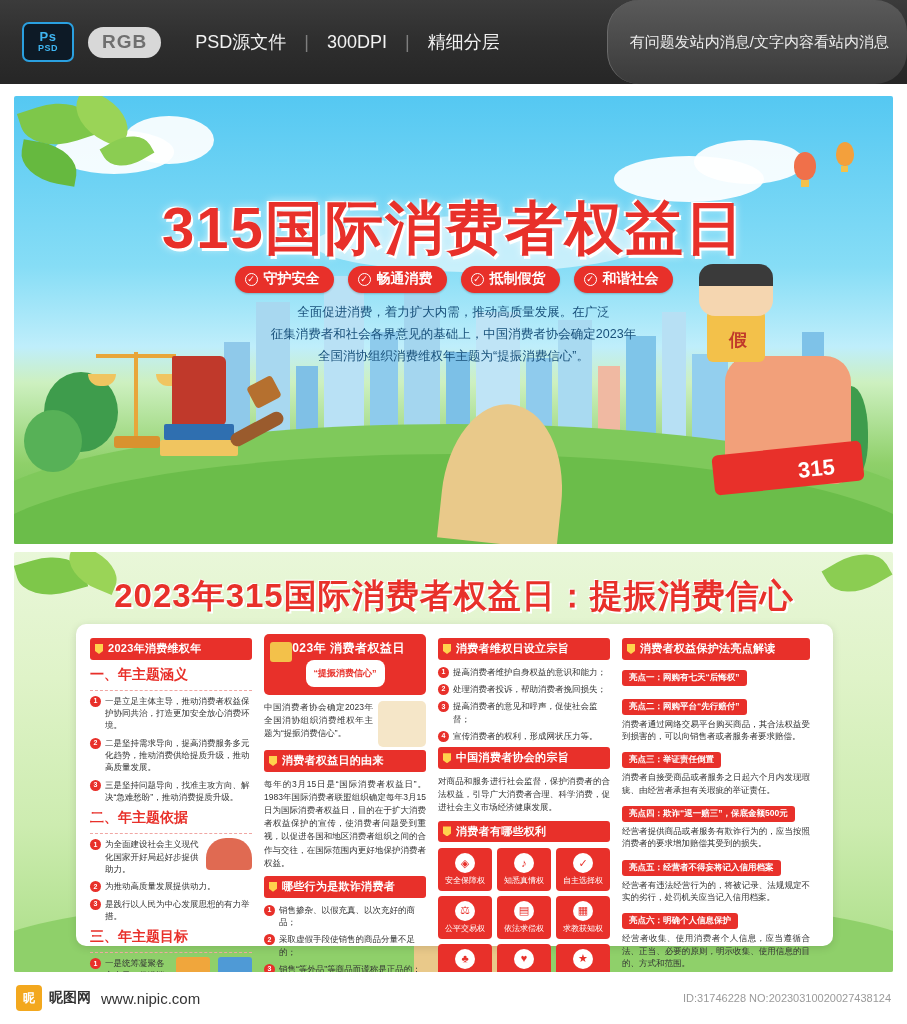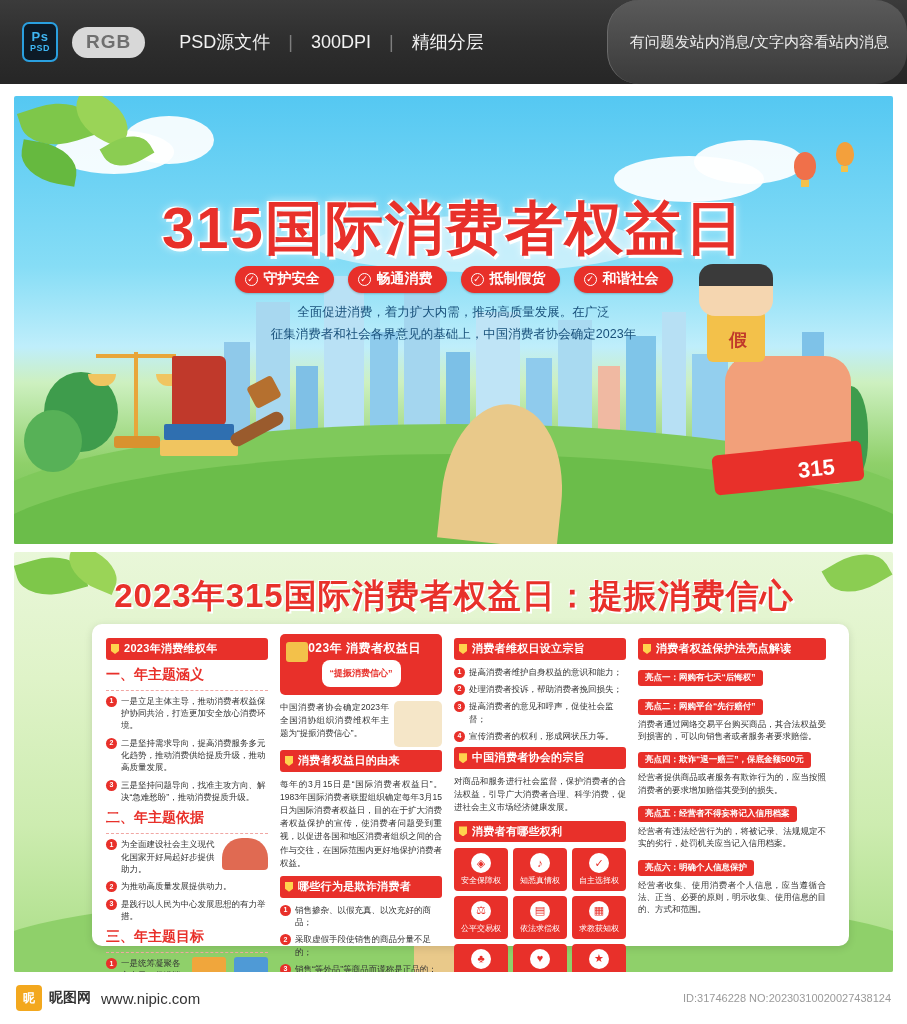--- a/index.html
+++ b/index.html
@@ -12,21 +12,21 @@
   }
   .page { position: relative; width: 907px; height: 1024px; }
 
   
   .topbar {
     position: absolute; left:0; top:0; width:907px; height:84px;
     background: linear-gradient(180deg,#3b3b3b 0%, #2e2e2e 50%, #262626 100%);
     display:flex; align-items:center;
   }
   .ps-badge {
-    width:36px; height:40px; margin-left:22px; border-radius:7px;
+    width:52px; height:40px; margin-left:22px; border-radius:7px;
     background:#0d1a26; border:2px solid #2aa0e0; color:#3fb6f2;
     display:flex; flex-direction:column; align-items:center; justify-content:center;
     font-size:13px; font-weight:bold; line-height:1.05; letter-spacing:.5px;
   }
   .ps-badge .b { font-size:9px; }
   .rgb-badge {
     margin-left:14px; background:#d8d8d8; color:#6f6f6f;
     border-radius:16px; padding:4px 14px 5px; font-size:19px; font-weight:bold;
     letter-spacing:1px;
   }
@@ -100,21 +100,21 @@
     background: linear-gradient(180deg,#e9f7d9 0%, #dff3c8 30%, #cdecb0 65%, #a8dd84 100%);
   }
   .p2-title {
     position:absolute; top:22px; left:0; width:880px; text-align:center;
     font-size:33px; font-weight:bold; color:#e8302a; letter-spacing:1px;
     text-shadow: 2px 2px 0 #ffffff, -1px -1px 0 #ffffff;
   }
   .whitecard {
     position:absolute; left:62px; top:72px; width:757px; height:322px;
     background:#ffffff; border-radius:10px; box-shadow:0 2px 8px rgba(0,0,0,.12);
-    display:flex; padding:10px 8px;margin-left:16px;
+    display:flex; padding:10px 8px;
   }
   .col { padding:0 6px; }
   .col1 { width:174px; }
   .col2 { width:174px; }
   .col3 { width:184px; }
   .col4 { width:200px; }
 
   .sechead {
     position:relative; background:#e8302a; color:#fff; font-size:11px;
     font-weight:bold; border-radius:3px; padding:4px 6px 4px 18px;
@@ -287,20 +287,21 @@
         <span>抵制假货</span>
       </div>
       <div class="tag">
         <span class="tick">✓</span>
         <span>和谐社会</span>
       </div>
     </div>
     <div class="banner-desc">
       <div>全面促进消费，着力扩大内需，推动高质量发展。在广泛</div>
       <div>征集消费者和社会各界意见的基础上，中国消费者协会确定2023年</div>
+      <div>全国消协组织消费维权年主题为“提振消费信心”。</div>
     </div>
   </div>
 
   <div class="poster2">
     <div class="leafdeco" style="left:4px; top:4px; width:66px; height:40px; transform:rotate(-16deg); background:#7ec74a;"></div>
     <div class="leafdeco" style="left:52px; top:0px; width:54px; height:34px; transform:rotate(22deg); background:#9ad457;"></div>
     <div class="leafdeco" style="right:6px; top:2px; width:60px; height:38px; transform:rotate(150deg); background:#8bcd52;"></div>
     <div style="position:absolute; left:-30px; bottom:-40px; right:-30px; height:120px; background:#8fd06a; border-radius:50% 50% 0 0;"></div>
     <div style="position:absolute; left:400px; bottom:0; width:90px; height:70px; background:#e9c98a; border-radius:60% 60% 0 0;"></div>
 
@@ -391,20 +392,24 @@
         <div class="sechead">消费者权益保护法亮点解读</div>
 
         <div class="hlrow">
           <div class="hltag"><span>亮点一：</span><span>网购有七天“后悔权”</span></div>
         </div>
         <div class="hlrow">
           <div class="hltag"><span>亮点二：</span><span>网购平台“先行赔付”</span></div>
           <div class="hltext">消费者通过网络交易平台购买商品，其合法权益受到损害的，可以向销售者或者服务者要求赔偿。</div>
         </div>
         <div class="hlrow">
+          <div class="hltag"><span>亮点三：</span><span>举证责任倒置</span></div>
+          <div class="hltext">消费者自接受商品或者服务之日起六个月内发现瑕疵、由经营者承担有关瑕疵的举证责任。</div>
+        </div>
+        <div class="hlrow">
           <div class="hltag"><span>亮点四：</span><span>欺诈“退一赔三”，保底金额500元</span></div>
           <div class="hltext">经营者提供商品或者服务有欺诈行为的，应当按照消费者的要求增加赔偿其受到的损失。</div>
         </div>
         <div class="hlrow">
           <div class="hltag"><span>亮点五：</span><span>经营者不得妄将记入信用档案</span></div>
           <div class="hltext">经营者有违法经营行为的，将被记录、法规规定不实的劣行，处罚机关应当记入信用档案。</div>
         </div>
         <div class="hlrow">
           <div class="hltag"><span>亮点六：</span><span>明确个人信息保护</span></div>
           <div class="hltext">经营者收集、使用消费者个人信息，应当遵循合法、正当、必要的原则，明示收集、使用信息的目的、方式和范围。</div>

